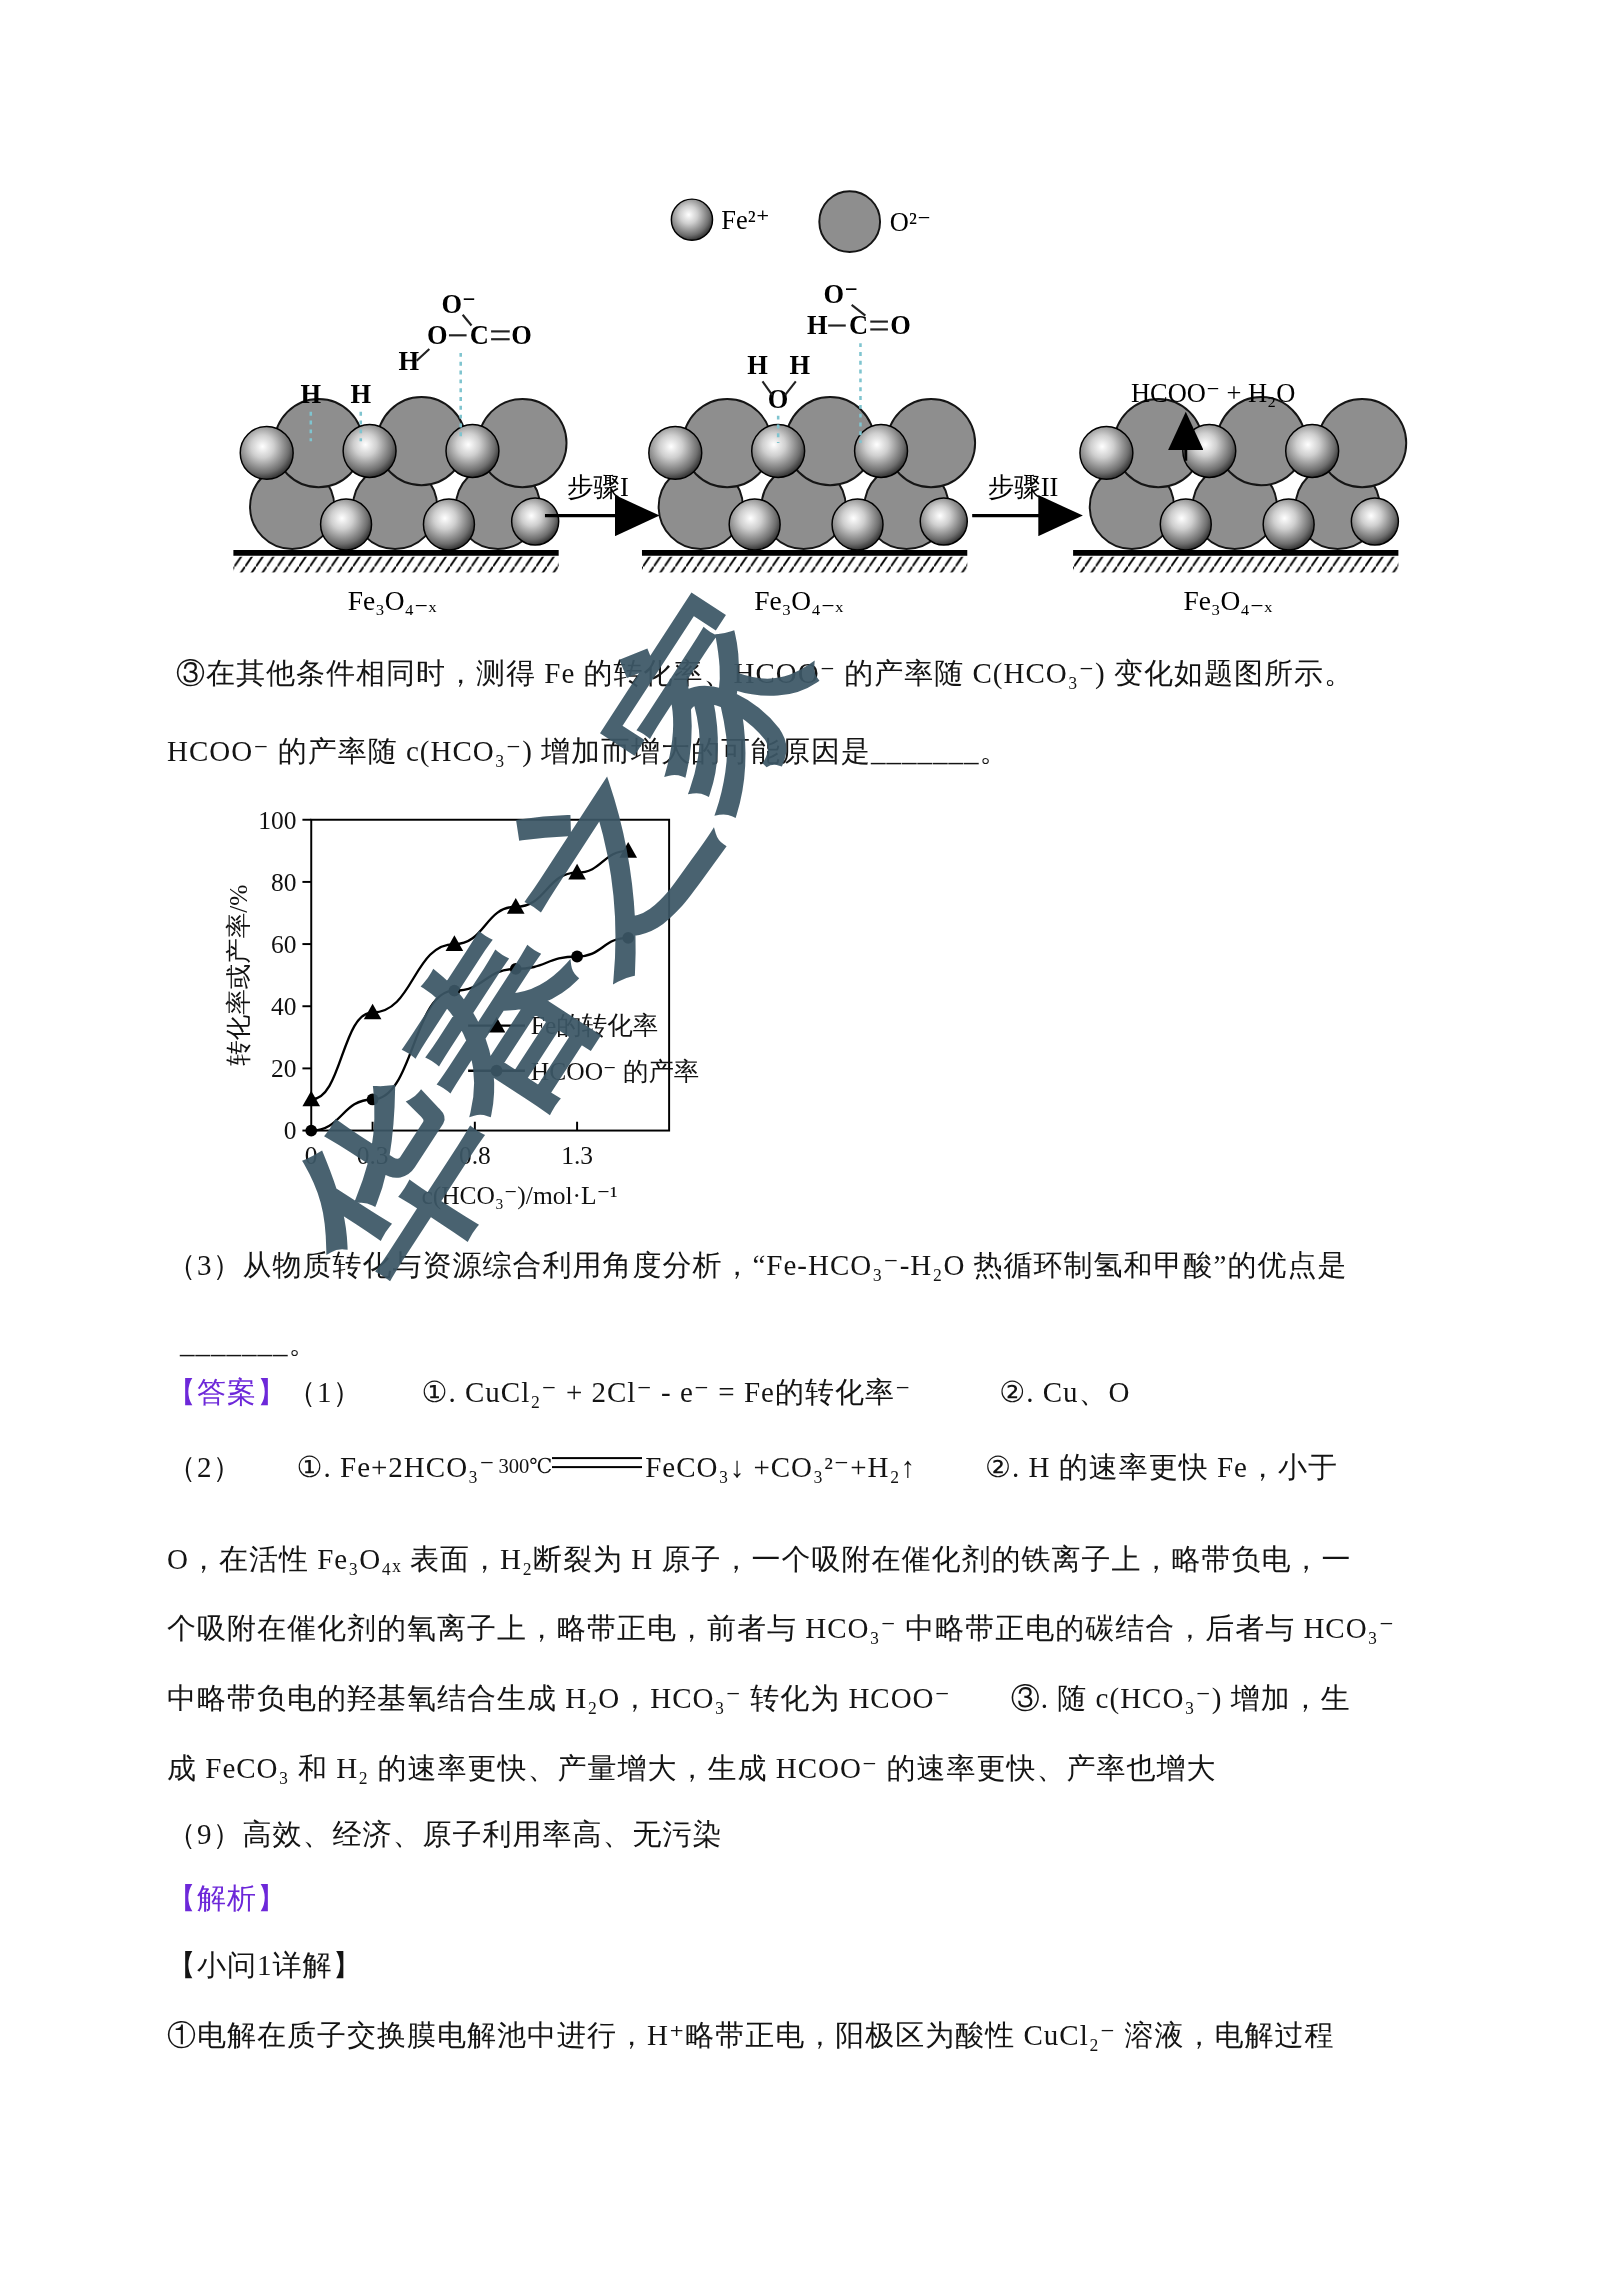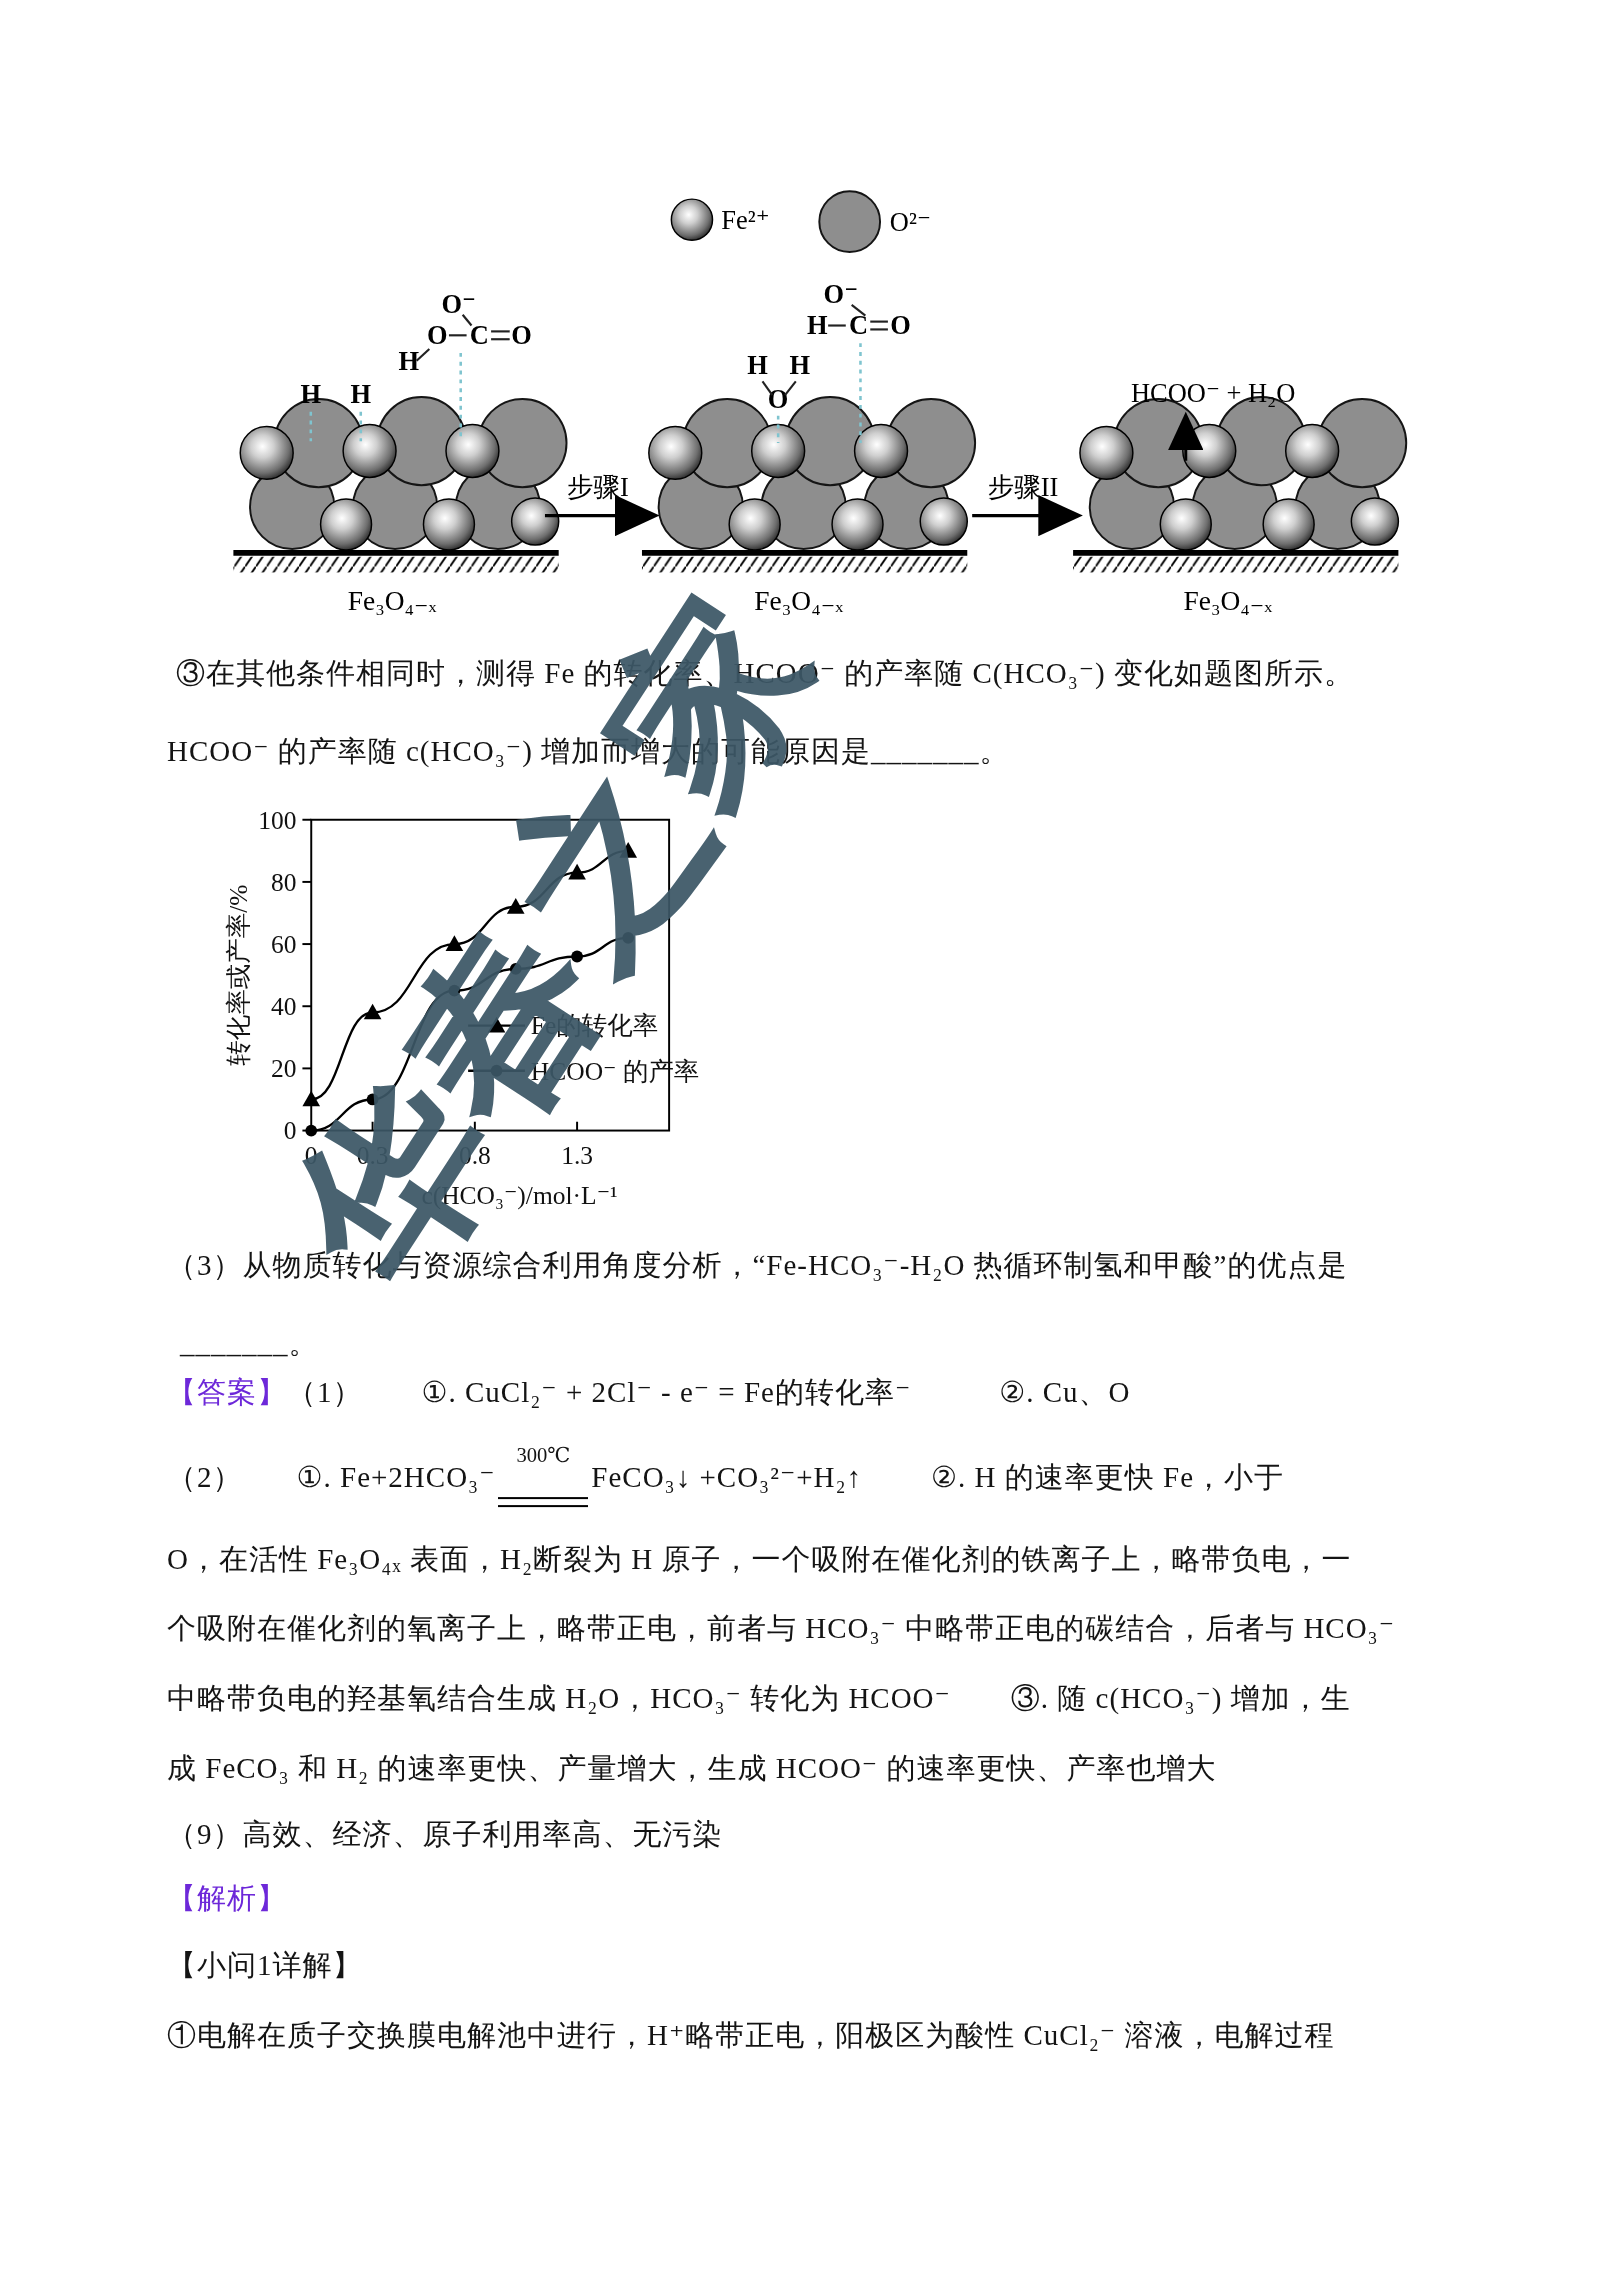--- a/index.html
+++ b/index.html
@@ -6,21 +6,21 @@
   body{
     width:1621px;height:2294px;position:relative;background:#ffffff;
     font-family:"Liberation Serif","DejaVu Serif",serif;color:#141414;
     overflow:hidden;
   }
   .abs{position:absolute;}
   .txt{
     font-size:29px;letter-spacing:1px;line-height:1.25;white-space:nowrap;
   }
   .blue{color:#6d28d9;}
-  .rxn{display:inline-flex;flex-direction:column;align-items:center;vertical-align:middle;margin:0 2.9px;transform:translateY(-3.9px);gap:30px;}
+  .rxn{display:inline-flex;flex-direction:row;vertical-align:middle;margin:0 2.9px;transform:translateY(-3.9px);}
   .rxn-cond{font-size:20.6px;line-height:1;letter-spacing:0;}
   .rxn-bar{width:90px;height:6.9px;border-top:2.4px solid #000;border-bottom:2.4px solid #000;margin-top:1px;}
   .gap55{margin-left:54px;} .gap70{margin-left:69px;} .gap90{margin-left:88px;} .gap60{margin-left:59px;}
   .wm{
     font-family:"Liberation Sans","DejaVu Sans",sans-serif;
     font-weight:700;font-size:188px;letter-spacing:3.9px;white-space:nowrap;
     transform:translate(-50%,-50%) rotate(-57deg);
     transform-origin:center center;opacity:0.93;z-index:50;pointer-events:none;
   }
   svg text{font-family:"Liberation Serif","DejaVu Serif",serif;}

